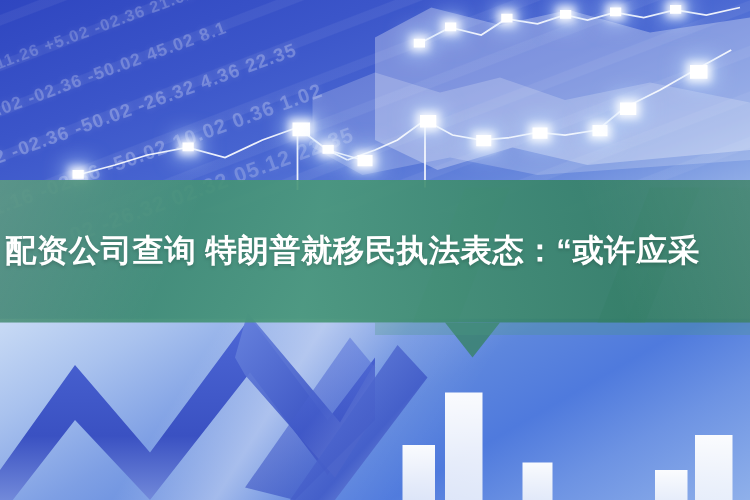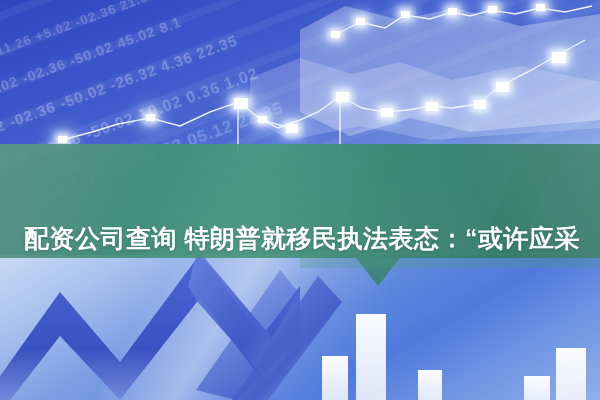--- a/index.html
+++ b/index.html
@@ -129,23 +129,23 @@
       linear-gradient(115deg, rgba(255,255,255,0.16) 0%, rgba(255,255,255,0.00) 26%),
       linear-gradient(250deg, rgba(255,255,255,0.12) 0%, rgba(255,255,255,0.00) 22%);
   }
 
   .headline {
     position: absolute;
     left: 0; right: 0;
     top: 144px;
     height: 114px;
     display: flex;
-    flex-direction: column;
+    flex-direction: row;
     align-items: center;
-    justify-content: flex-end;
+    justify-content: flex-start;
     text-align: center;
     color: #ffffff;
     font-weight: 700;
     font-size: 25px;
     line-height: 39px;
     letter-spacing: 0.5px;
     text-shadow: 0 1px 3px rgba(0,0,0,0.18);
   }
   .hl-line { display: block; white-space: nowrap; }
   .hl-line-1 { padding-left: 4px; }

